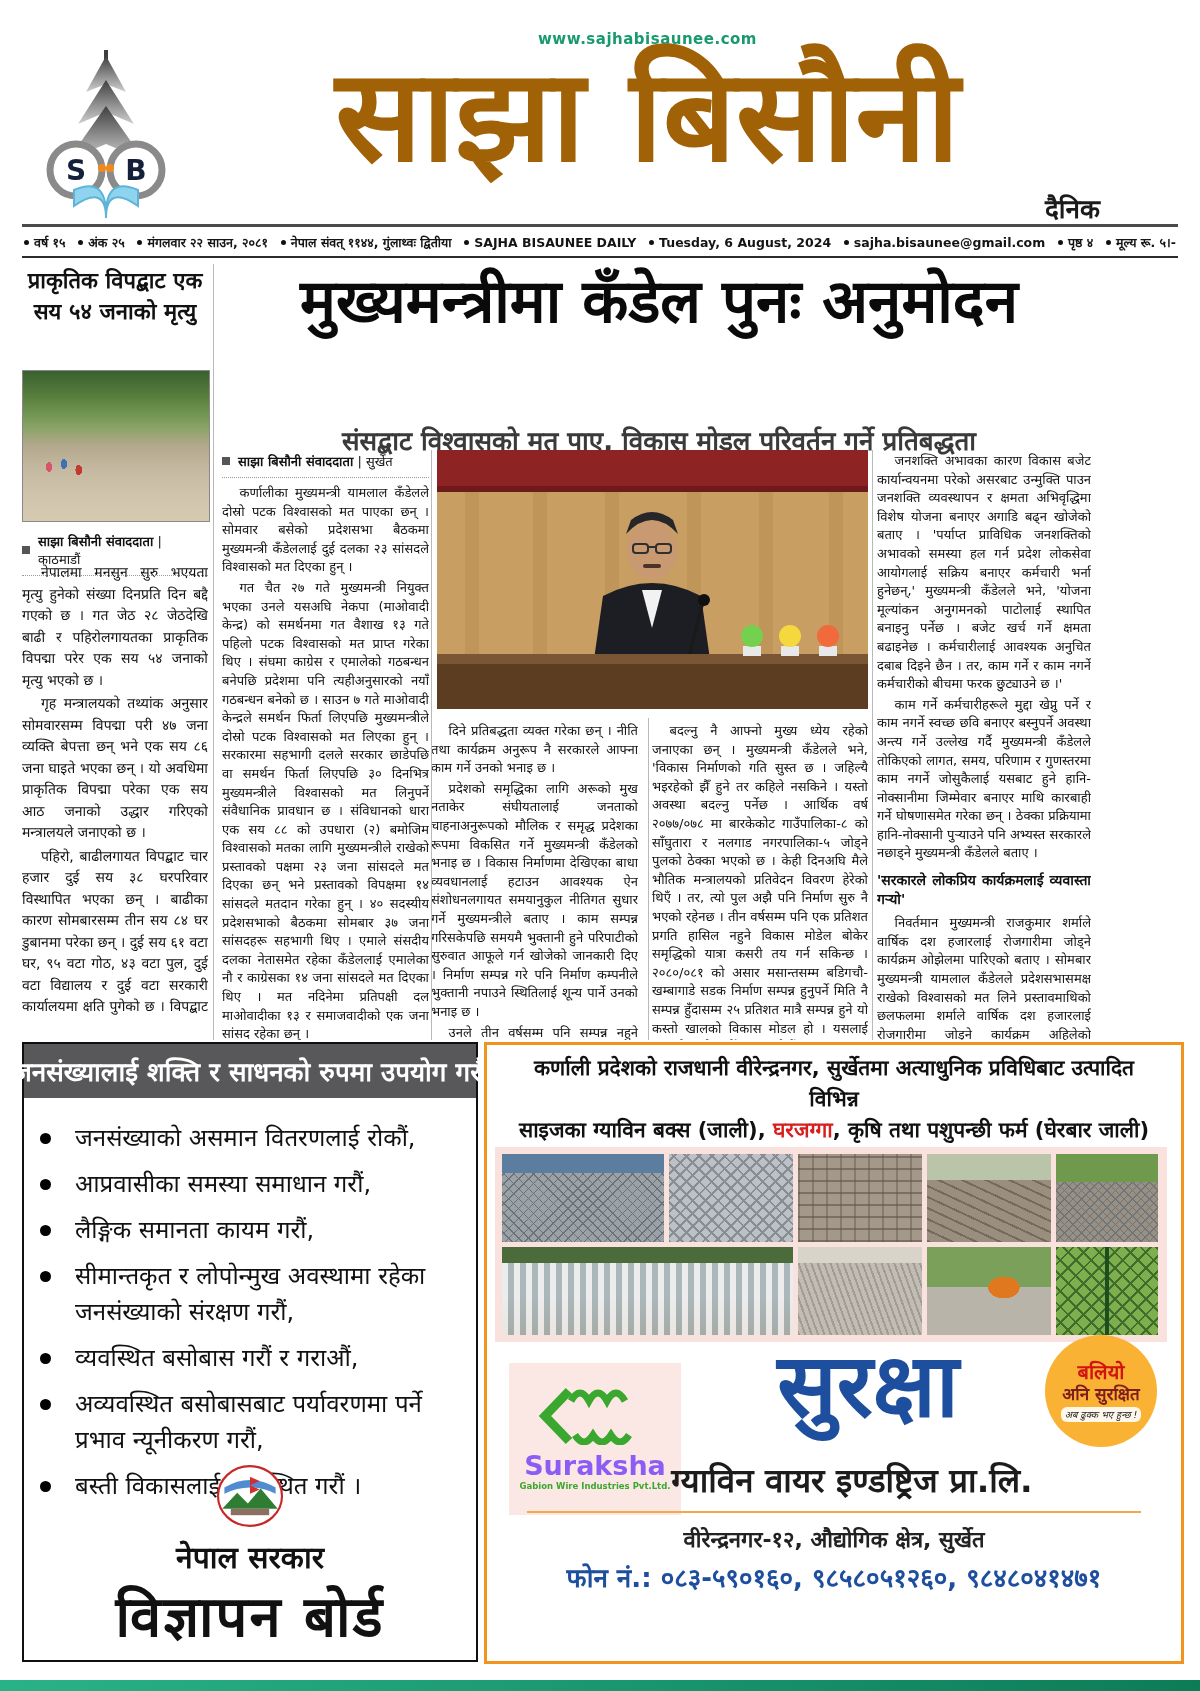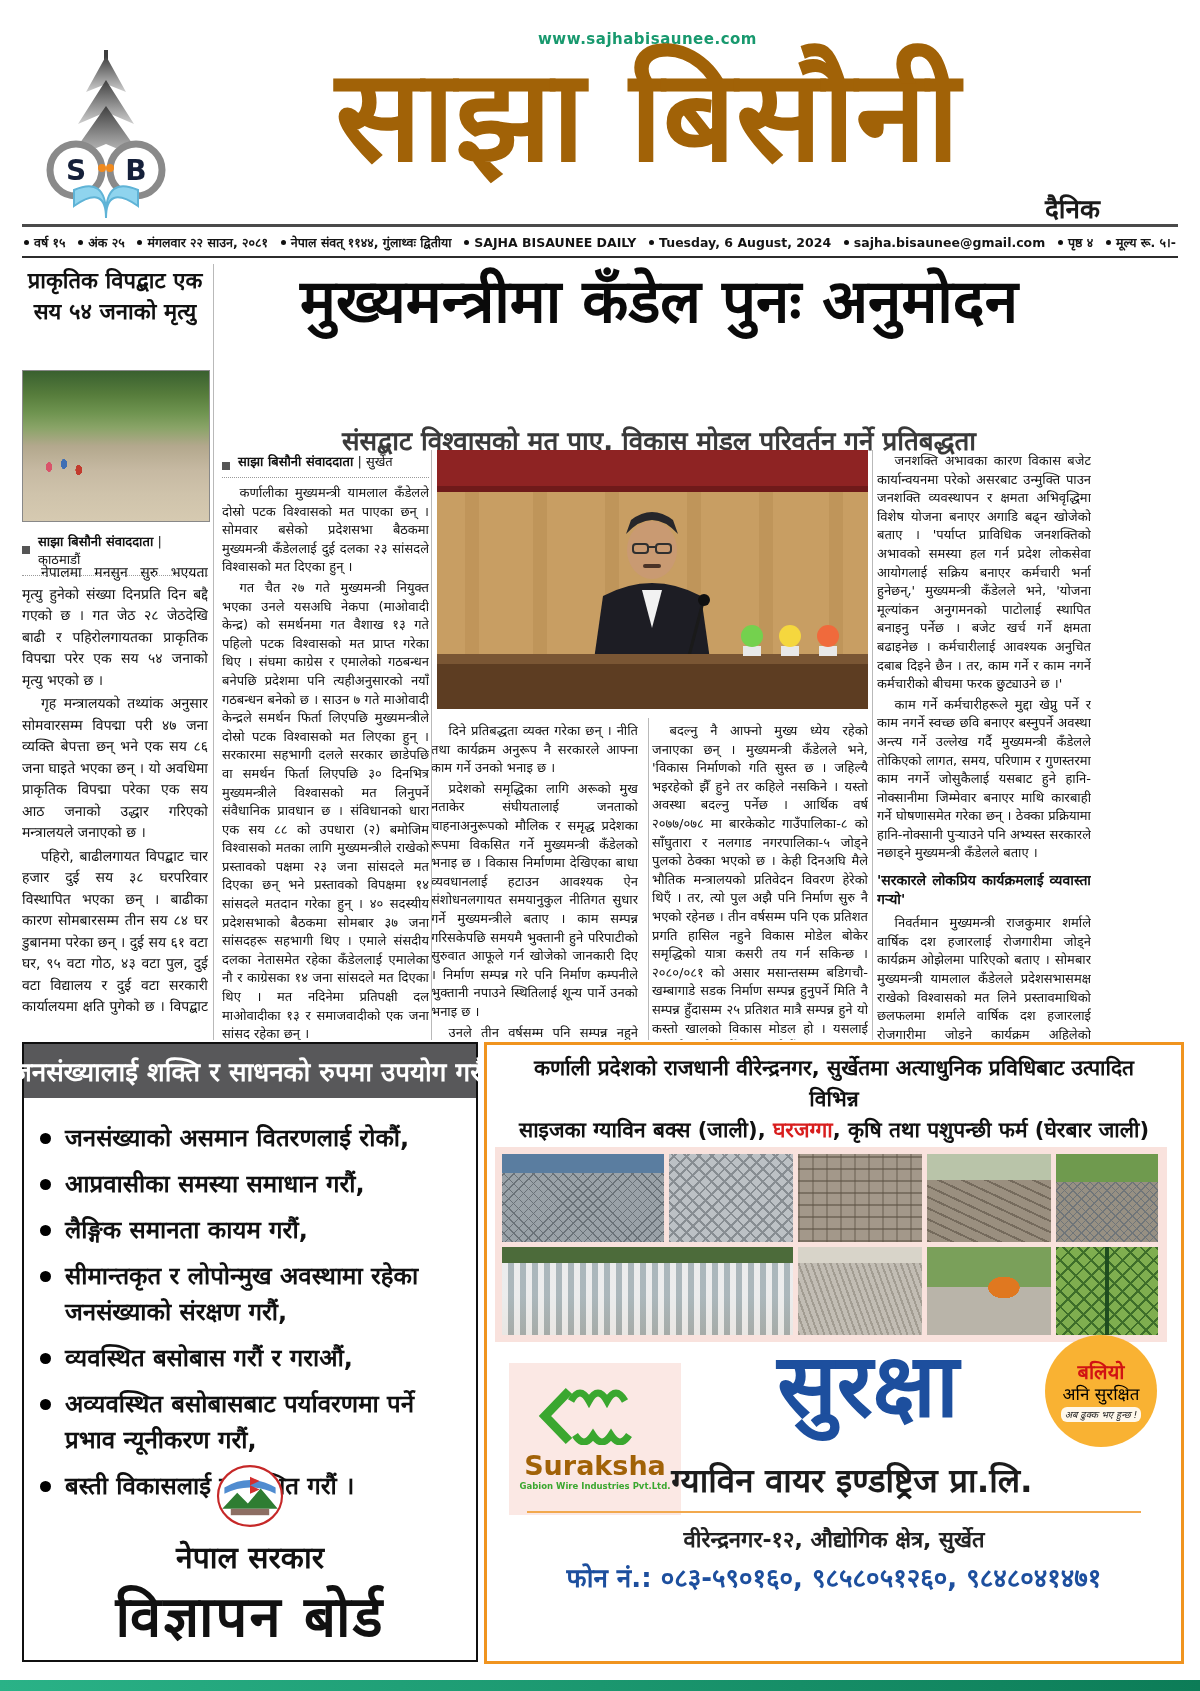--- a/index.html
+++ b/index.html
@@ -36,32 +36,32 @@
   .ls-byline{left:22px;width:186px;top:532px;}
   .ls-body{left:22px;width:186px;top:562px;height:456px;overflow:hidden;font-size:14px;line-height:21.5px;}
   .jpara{text-align:justify;}
   .ls-body p, .col p{margin:0 0 2px 0;text-indent:1.35em;}
 
   
   .main-head{left:225px;width:868px;top:268px;font-size:60px;line-height:1.1;font-weight:800;text-align:center;white-space:nowrap;color:#0a0a0a;}
   .main-sub{left:225px;width:868px;top:422px;font-size:26px;font-weight:600;text-align:center;color:#3a3a3a;}
   .col{overflow:hidden;font-size:13px;line-height:18.6px;}
   .col .subhead{font-weight:800;font-size:14px;margin:8px 0 6px 0;text-indent:0;}
-  .m-byline{left:222px;width:207px;top:452px;align-items:flex-end;}
+  .m-byline{left:222px;width:207px;top:452px;}
   .col1{left:222px;width:207px;top:484px;height:556px;}
   .col2{left:431px;width:207px;top:722px;height:318px;}
   .col3{left:652px;width:216px;top:722px;height:318px;}
   .col4{left:877px;width:214px;top:452px;height:588px;}
   .m-photo{left:437px;top:450px;width:431px;height:259px;}
 
   
   .pop-box{left:22px;top:1042px;width:452px;height:616px;border:2px solid #101010;background:#fff;}
   .pop-head{height:54px;background:#58585a;color:#fff;font-size:26px;font-weight:800;display:flex;align-items:center;justify-content:center;white-space:nowrap;}
   .pop-list{padding:22px 16px 0 16px;}
-  .pop-item{display:flex;gap:14px;font-size:24px;line-height:36px;font-weight:700;margin-bottom:10px;}
+  .pop-item{display:flex;gap:24px;font-size:24px;line-height:36px;font-weight:400;margin-bottom:10px;}
   .pop-item .dot{width:11px;height:11px;border-radius:50%;background:#000;margin-top:13px;flex:0 0 auto;}
   .pop-emblem{position:absolute;left:0;right:0;top:420px;display:flex;justify-content:center;}
   .pop-gov{position:absolute;left:0;right:0;top:492px;text-align:center;font-size:30px;font-weight:800;}
   .pop-board{position:absolute;left:0;right:0;top:532px;text-align:center;font-size:56px;font-weight:800;letter-spacing:2px;}
 
   
   .sur-box{left:484px;top:1042px;width:694px;height:616px;border:3px solid #f0941f;background:#fff;}
   .sur-intro{position:absolute;left:0;right:0;top:8px;padding:0 24px;text-align:center;font-size:21px;line-height:31px;font-weight:800;}
   .red-word{color:#d81e1e;}
   .sur-grid{position:absolute;left:8px;top:102px;width:672px;background:#f9e2dd;padding:7px;box-sizing:border-box;
@@ -86,28 +86,28 @@
      repeating-linear-gradient(70deg,rgba(130,124,112,.5) 0 2px,transparent 2px 6px),#c2bdb4;}
   .t-excavator{background:radial-gradient(26px 18px at 62% 46%,#e07820 60%,transparent 61%),
      linear-gradient(180deg,#7aa05a 0 45%,#b9b4a9 45% 100%);}
   .t-fence{background:linear-gradient(90deg,transparent 0 48%,#1f4d1f 48% 52%,transparent 52%),
      repeating-linear-gradient(45deg,#3e6e2a 0 2px,transparent 2px 11px),
      repeating-linear-gradient(-45deg,#3e6e2a 0 2px,transparent 2px 11px),#7fae4f;}
   .span2{grid-column:span 2;}
 
   .sur-logo{position:absolute;left:22px;top:318px;width:172px;height:152px;background:#fbe8e4;
             display:flex;flex-direction:column;align-items:center;justify-content:center;}
-  .sur-logo .nm{font-size:27px;font-weight:800;color:#a16207;line-height:1;margin-top:7px;}
+  .sur-logo .nm{font-size:27px;font-weight:800;color:#8b5cf6;line-height:1;margin-top:7px;}
   .sur-logo .nm-sub{font-size:8.5px;font-weight:bold;color:#3aa72f;margin-top:2px;}
   .sur-title{position:absolute;left:198px;top:296px;width:366px;text-align:center;font-size:88px;line-height:1;
              font-weight:800;color:#1d4f9e;font-family:"DejaVu Serif","Liberation Serif",serif;}
   .sur-badge{position:absolute;right:24px;top:290px;width:112px;height:112px;border-radius:50%;background:#f9b233;
              display:flex;flex-direction:column;align-items:center;justify-content:center;text-align:center;}
   .sur-badge .b1{font-size:20px;font-weight:800;color:#d11313;line-height:1.2;}
-  .sur-badge .b2{font-size:17px;font-weight:400;color:#000000;line-height:1.2;}
+  .sur-badge .b2{font-size:17px;font-weight:700;color:#7f1d1d;line-height:1.2;}
   .sur-badge .b3{font-size:9.5px;font-style:italic;color:#222;background:rgba(255,255,255,.9);border-radius:6px;
                  padding:1px 4px;margin-top:3px;}
   .sur-sub{position:absolute;left:150px;top:412px;width:430px;text-align:center;font-size:33px;font-weight:800;color:#1c1c1c;}
   .sur-line{position:absolute;left:40px;right:40px;top:466px;height:2px;background:#f2a94e;}
   .sur-addr{position:absolute;left:0;right:0;top:478px;text-align:center;font-size:22px;font-weight:600;color:#222;}
   .sur-phone{position:absolute;left:0;right:0;top:514px;text-align:center;font-size:26px;font-weight:800;color:#1d4f9e;}
   .sur-email{position:absolute;left:0;right:0;top:556px;text-align:center;font-size:23px;font-weight:800;color:#1c1c1c;}
 
   .bottom-bar{left:0;right:0;top:1680px;height:11px;background:linear-gradient(90deg,#2ab287,#0c7c57);}
 </style>

